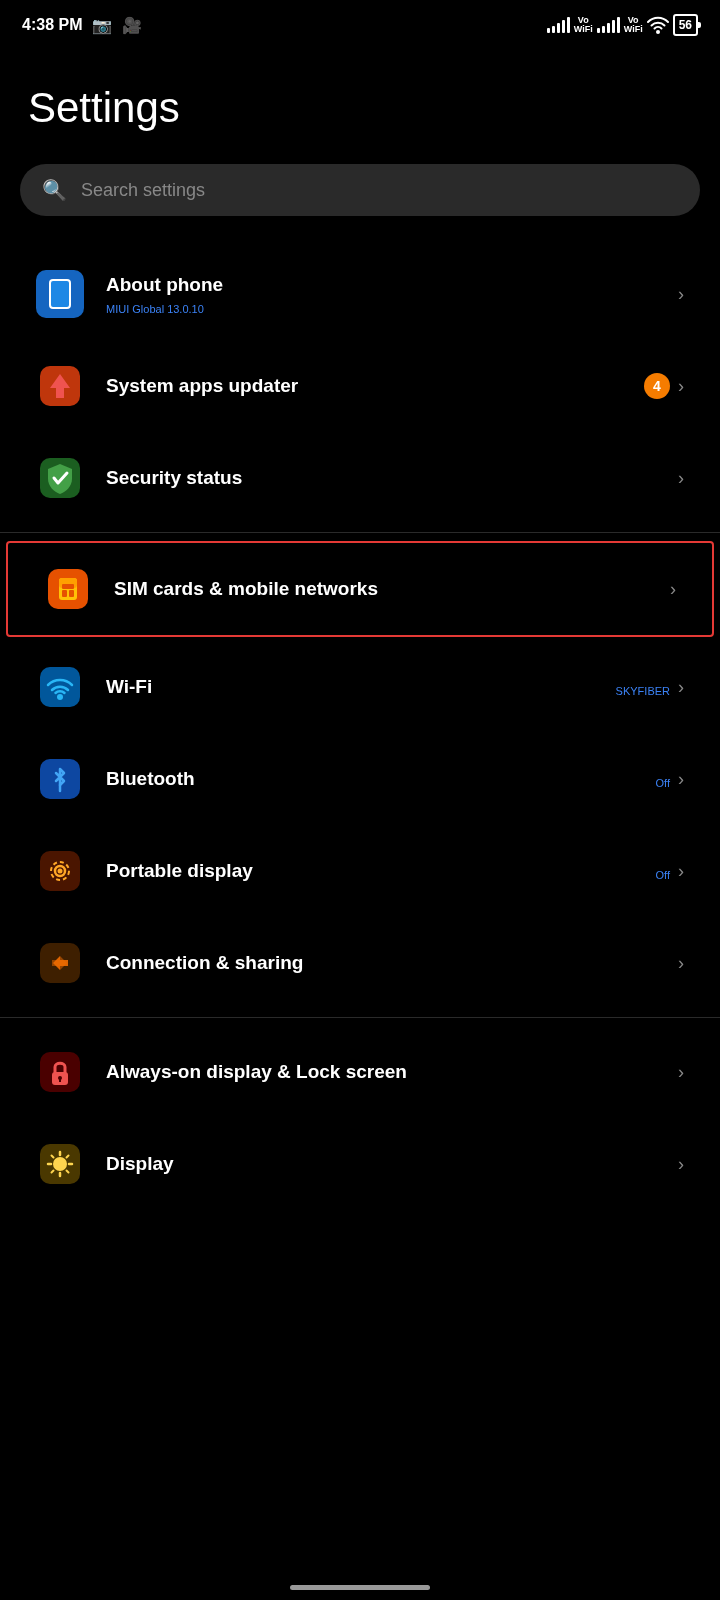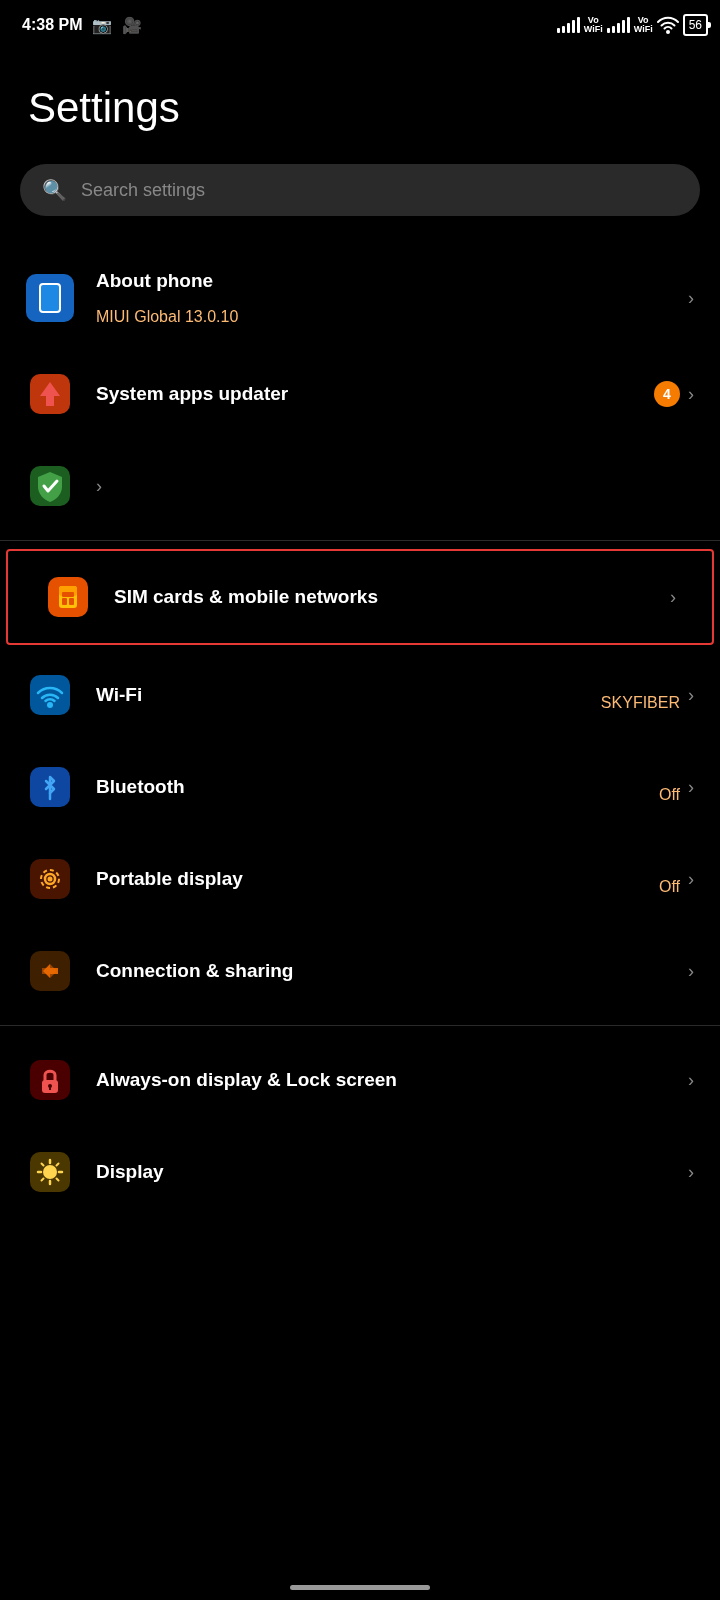--- a/index.html
+++ b/index.html
@@ -13,21 +13,21 @@
       min-height: 1600px;
       position: relative;
       overflow-x: hidden;
     }
 
     
     .status-bar {
       display: flex;
       justify-content: space-between;
       align-items: center;
-      padding: 14px 12px 8px 22px;
+      padding: 14px 22px 8px 22px;
       font-size: 15px;
       font-weight: 500;
     }
     .status-bar-left {
       display: flex;
       align-items: center;
       gap: 10px;
     }
     .status-bar-time {
       font-size: 16px;
@@ -46,21 +46,21 @@
       display: flex;
       flex-direction: column;
       align-items: center;
     }
 
     .battery-icon {
       border: 2px solid #fff;
       border-radius: 3px;
       padding: 2px 4px;
       font-size: 12px;
-      font-weight: normal;
+      font-weight: bold;
       position: relative;
       display: flex;
       align-items: center;
     }
     .battery-icon::after {
       content: '';
       position: absolute;
       right: -5px;
       top: 50%;
       transform: translateY(-50%);
@@ -104,21 +104,21 @@
     }
     .settings-divider {
       height: 1px;
       background: #2a2a2a;
       margin: 8px 0;
     }
 
     .settings-item {
       display: flex;
       align-items: center;
-      padding: 22px 26px;
+      padding: 22px 36px;
       cursor: pointer;
       position: relative;
       min-height: 80px;
     }
 
     .settings-item.highlighted {
       border: 2.5px solid #e53935;
       border-radius: 4px;
       margin: 4px 6px;
       padding: 22px 36px;
@@ -144,23 +144,23 @@
       display: flex;
       flex-direction: column;
       justify-content: center;
     }
     .item-label {
       font-size: 19px;
       font-weight: 600;
       color: #fff;
     }
     .item-sublabel {
-      font-size: 16px;
-      color: #fdba74;
-      margin-top: 16px;
+      font-size: 11px;
+      color: #3b82f6;
+      margin-top: 7px;
     }
 
     .item-right {
       display: flex;
       align-items: center;
       gap: 8px;
       color: #888;
       font-size: 16px;
     }
 
@@ -282,20 +282,23 @@
   </div>
 
   <div class="settings-item">
     <div class="item-icon plain">
       <svg width="40" height="40" viewBox="0 0 40 40">
         <rect width="40" height="40" rx="10" fill="#1b5e20"></rect>
         <path d="M20 6 L32 11 L32 21 C32 28 26 34 20 36 C14 34 8 28 8 21 L8 11 Z" fill="#43a047"></path>
         <polyline points="14,20 18,25 27,15" stroke="#fff" stroke-width="3" fill="none" stroke-linecap="round" stroke-linejoin="round"></polyline>
       </svg>
     </div>
+    <div class="item-content">
+      <span class="item-label">Security status</span>
+    </div>
     <div class="item-right">
       <span class="chevron">›</span>
     </div>
   </div>
 
   <div class="settings-divider"></div>
 
   <div class="settings-item highlighted">
     <div class="item-icon plain">
       <svg width="40" height="40" viewBox="0 0 40 40">

